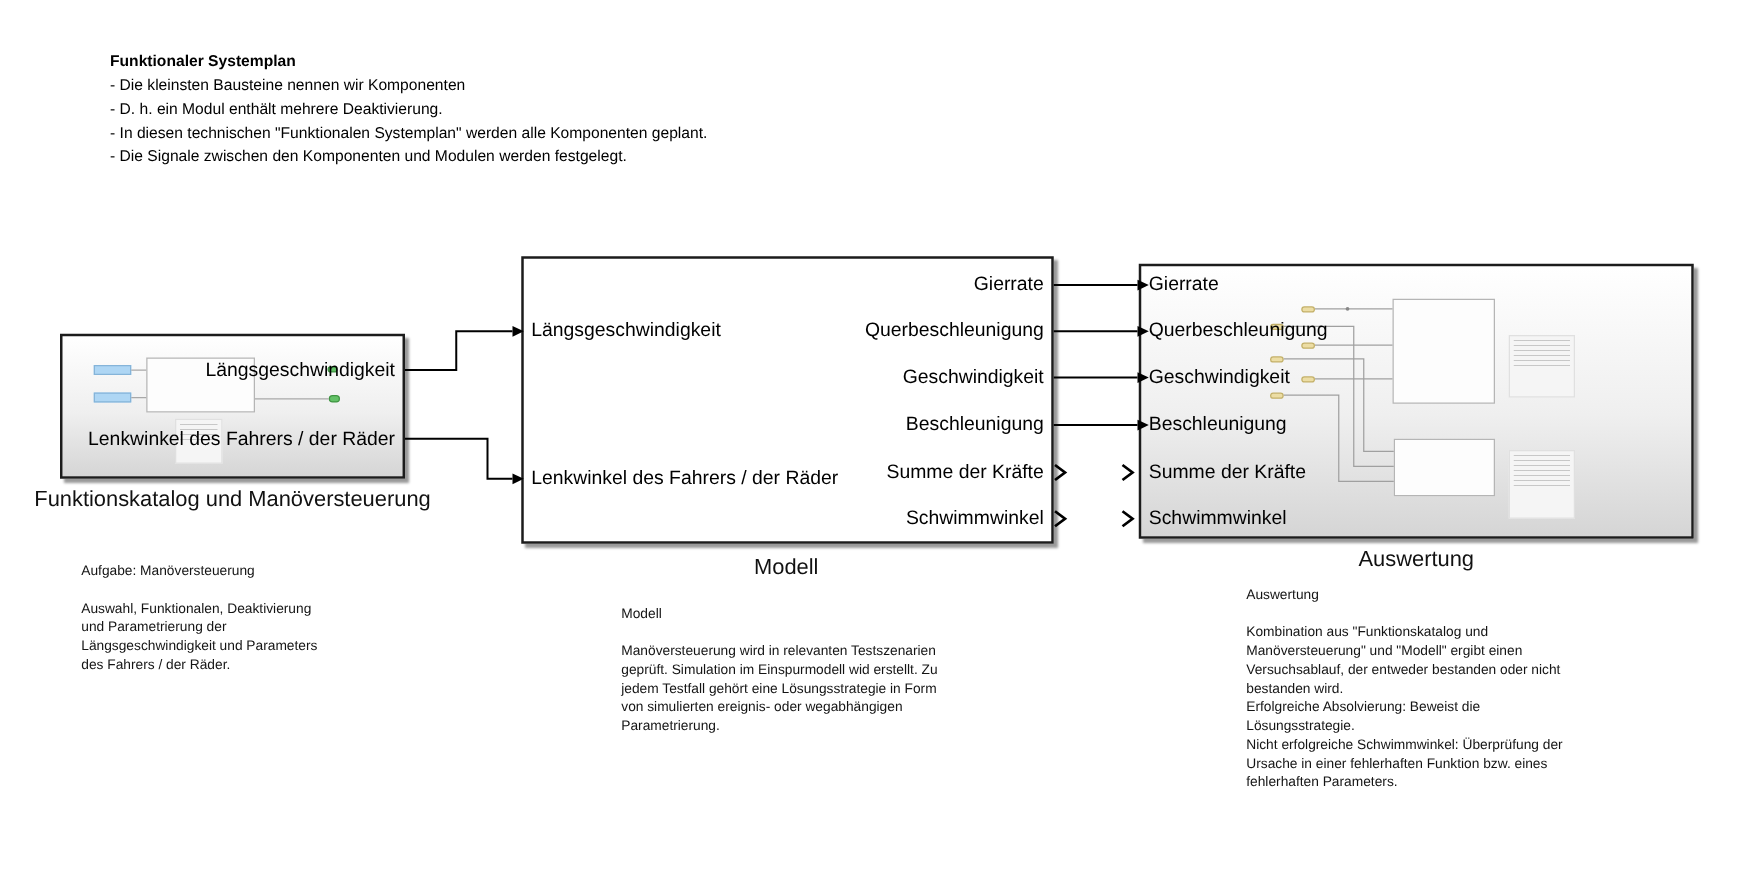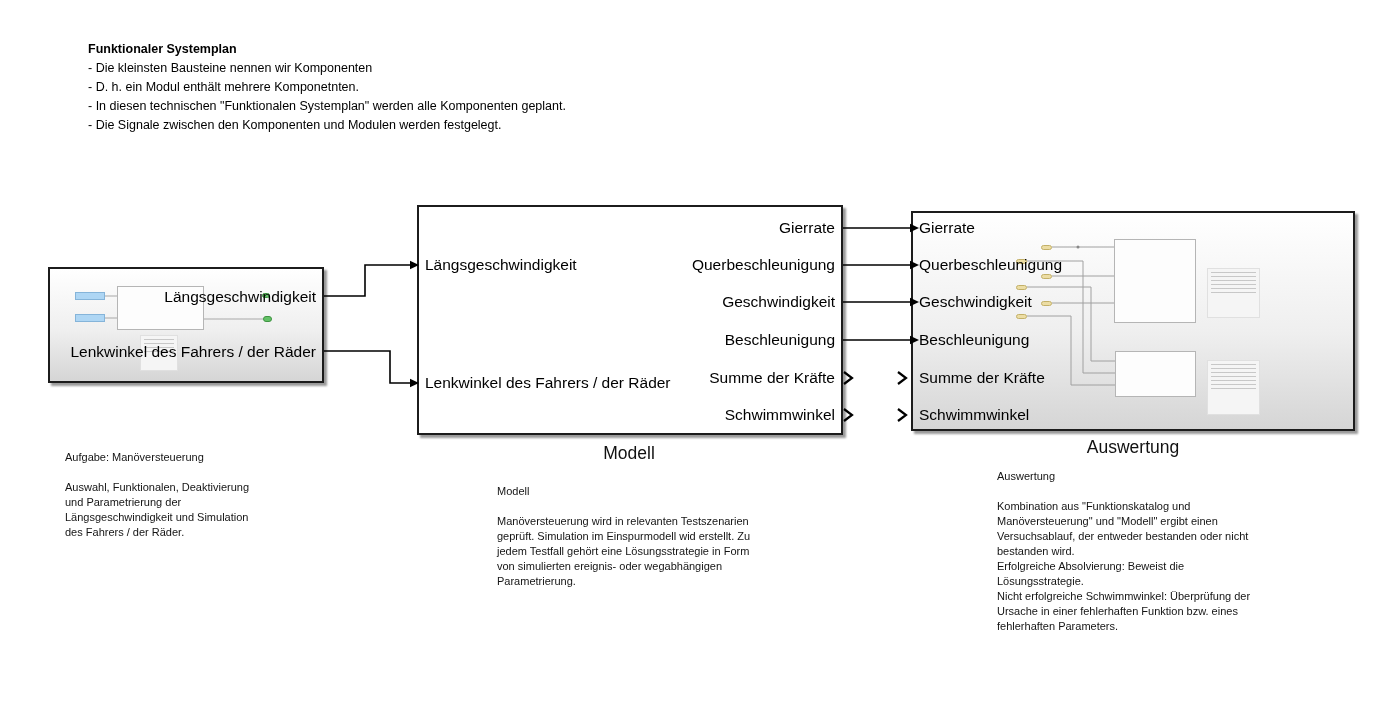--- a/index.html
+++ b/index.html
@@ -40,21 +40,21 @@
 </style>
 </head>
 <body>
 
 <div class="stage">
 
   <div class="top-note">
     <div class="title">Funktionaler Systemplan</div>
     <div>
         <div class="nl">- Die kleinsten Bausteine nennen wir Komponenten</div>
-        <div class="nl">- D. h. ein Modul enthält mehrere Komponetnten.</div>
+        <div class="nl">- D. h. ein Modul enthält mehrere Deaktivierung.</div>
         <div class="nl">- In diesen technischen "Funktionalen Systemplan" werden alle Komponenten geplant.</div>
         <div class="nl">- Die Signale zwischen den Komponenten und Modulen werden festgelegt.</div>
       </div>
   </div>
 
   <div class="block grad" style="left:48px;top:267px;width:276px;height:116px;">
     <div class="thumb" style="left:0;top:0;right:0;bottom:0;">
       <svg class="inner" width="272" height="112">
         <line x1="55" y1="27" x2="67" y2="27" stroke="#a8a8a8" stroke-width="1"></line>
         <line x1="55" y1="49" x2="67" y2="49" stroke="#a8a8a8" stroke-width="1"></line>
@@ -63,26 +63,27 @@
       <div class="t-blue" style="left:25px;top:23px;width:30px;height:8px;"></div>
       <div class="t-blue" style="left:25px;top:45px;width:30px;height:8px;"></div>
       <div class="t-box" style="left:67px;top:17px;width:87px;height:44px;"></div>
       <div class="t-green" style="left:212px;top:24px;width:8px;height:5px;"></div>
       <div class="t-green" style="left:213px;top:47px;width:9px;height:6px;"></div>
       <div class="mini-note" style="left:90px;top:66px;width:38px;height:36px;"></div>
     </div>
     <div class="port-label pl-out" style="top:28px;">Längsgeschwindigkeit</div>
     <div class="port-label pl-out" style="top:83px;">Lenkwinkel des Fahrers / der Räder</div>
   </div>
+  <div class="block-name" style="left:186px;top:389px;">Funktionskatalog und Manöversteuerung</div>
   <div class="note" style="left:65px;top:450px;">
       <div class="nl">Aufgabe: Manöversteuerung</div>
       <div class="nl"></div>
       <div class="nl">Auswahl, Funktionalen, Deaktivierung</div>
       <div class="nl">und Parametrierung der</div>
-      <div class="nl">Längsgeschwindigkeit und Simulation</div>
+      <div class="nl">Längsgeschwindigkeit und Parameters</div>
       <div class="nl">des Fahrers / der Räder.</div>
     </div>
 
   <div class="block plain" style="left:417px;top:205px;width:426px;height:230px;">
     <div class="port-label pl-in" style="top:58px;">Längsgeschwindigkeit</div>
     <div class="port-label pl-in" style="top:176px;">Lenkwinkel des Fahrers / der Räder</div>
     <div class="port-label pl-out" style="top:21px;">Gierrate</div>
     <div class="port-label pl-out" style="top:58px;">Querbeschleunigung</div>
     <div class="port-label pl-out" style="top:95px;">Geschwindigkeit</div>
     <div class="port-label pl-out" style="top:133px;">Beschleunigung</div>

